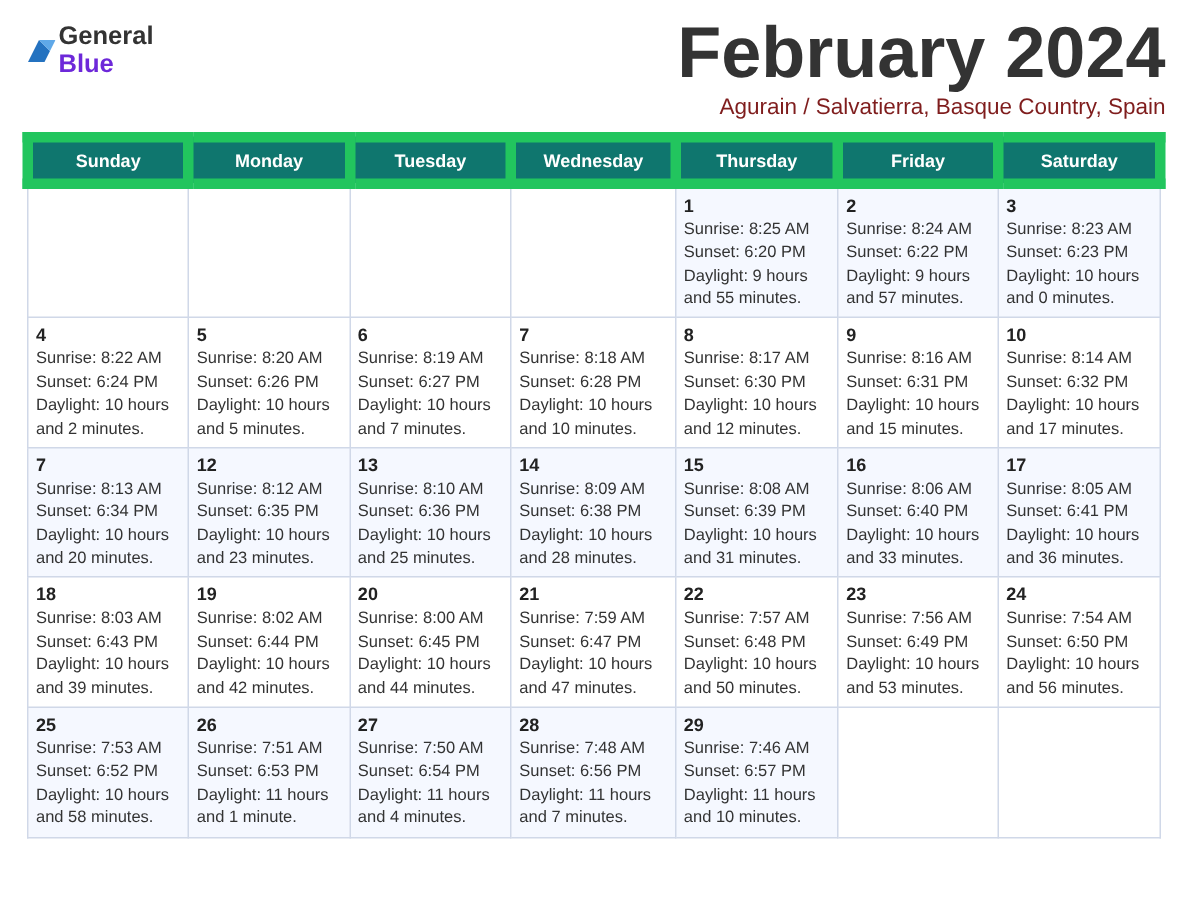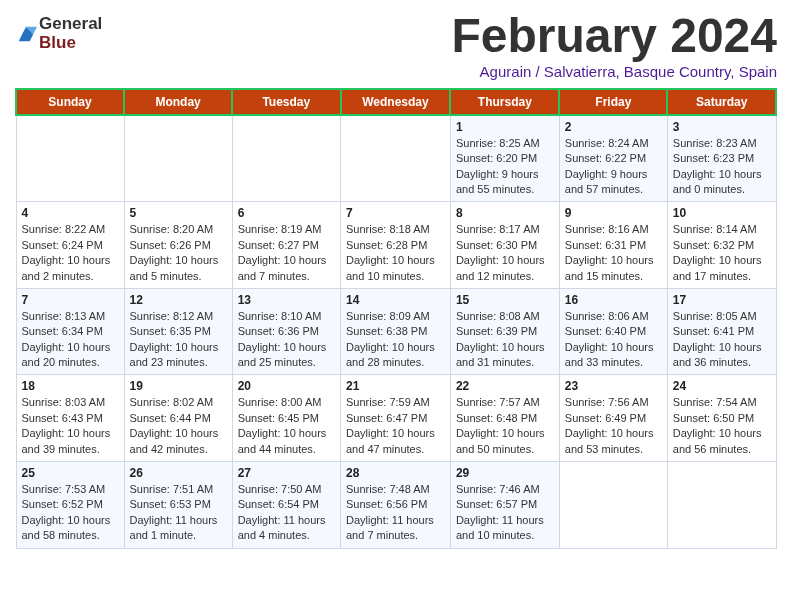--- a/index.html
+++ b/index.html
@@ -28,52 +28,52 @@
     }
     .logo-general {
       font-size: 17px;
       font-weight: bold;
       color: #333;
       text-align: center;
     }
     .logo-blue {
       font-size: 17px;
       font-weight: bold;
-      color: #7f1d1d;
+      color: #6d28d9;
     }
     .logo-icon {
       width: 22px;
       height: 22px;
       margin-right: 2px;
     }
     .title-area {
       text-align: right;
     }
     .main-title {
       font-size: 48px;
       font-weight: bold;
       color: #333;
       line-height: 1.1;
     }
     .subtitle {
       font-size: 15px;
-      color: #4c1d95;
+      color: #7f1d1d;
     }
     table {
       width: 100%;
       border-collapse: collapse;
       font-size: 11px;
     }
     thead tr th {
-      background: #c2410c;
+      background: #0f766e;
       color: #fff;
       padding: 5px 4px;
       font-size: 12px;
       font-weight: bold;
-      border: 2px solid #22c55e;
+      border: 7px solid #22c55e;
     }
     tbody tr td {
       border: 1px solid #d0d8e8;
       vertical-align: top;
       padding: 4px 5px;
       min-height: 80px;
       background: #fff;
       width: 113px;
     }
     tbody tr:nth-child(odd) td {

